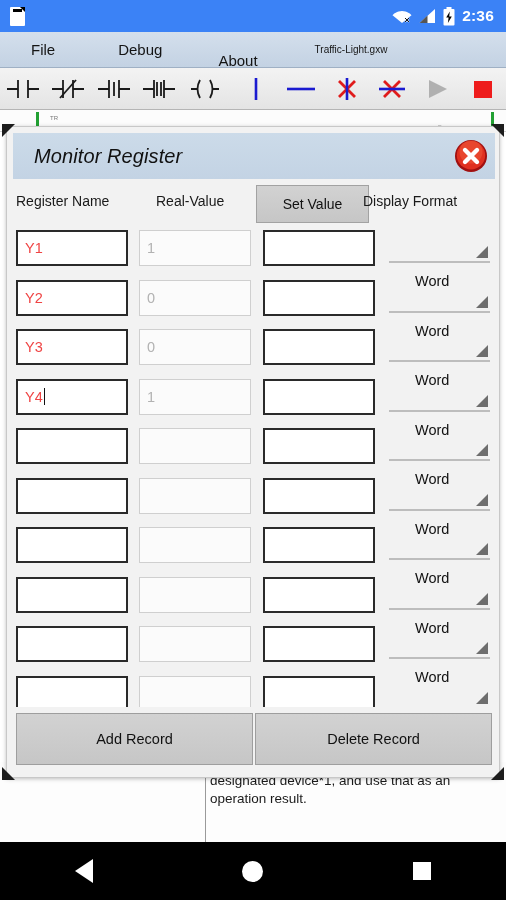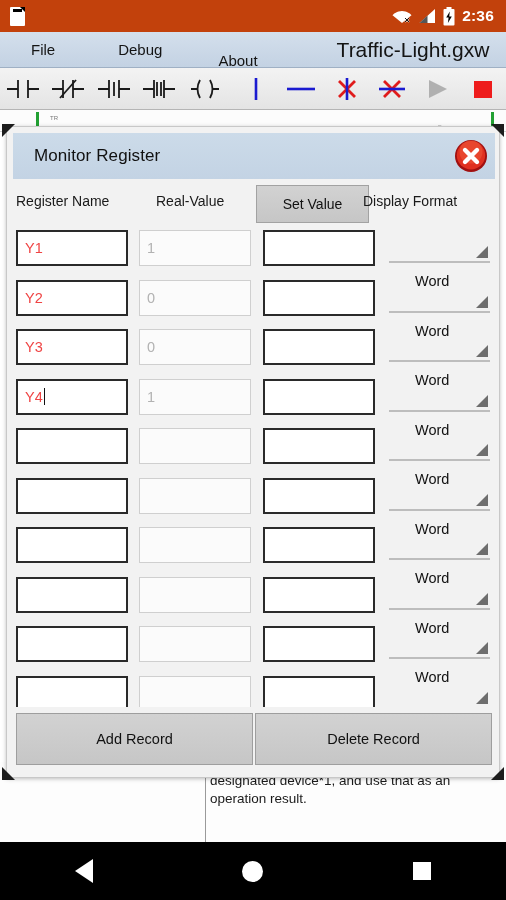--- a/index.html
+++ b/index.html
@@ -7,21 +7,21 @@
     width: 506px; height: 900px;
     font-family: "Liberation Sans", sans-serif;
     background: #ffffff;
     overflow: hidden;
   }
   #screen { position: relative; width: 506px; height: 900px; overflow: hidden; }
 
   
   #status-bar {
     position: absolute; top: 0; left: 0; width: 506px; height: 32px;
-    background: #c2410c; display: flex; align-items: center;
+    background: #3b82f6; display: flex; align-items: center;
     padding: 0 12px 0 10px;
     gap: 32px;
   }
   .sb-left { display: flex; align-items: center; gap: 6px; }
   .sb-right { margin-left: auto; display: flex; align-items: center; gap: 7px; }
   .sd-icon {
     width: 15px; height: 19px; background: #fff; position: relative;
     border-radius: 1px 4px 1px 1px;
   }
   .sd-icon:after {
@@ -45,21 +45,21 @@
     background: linear-gradient(#d4dfec, #c3d2e3);
     display: flex; align-items: center; border-bottom: 1px solid #9fb0c4;
   }
   .menu-item {
     font-size: 15px; color: #141414; font-weight: normal;
     padding: 0 4px; cursor: pointer;
   }
   #menu-file { margin-left: 27px; }
   #menu-debug { margin-left: 55px; }
   #menu-about { margin-left: 48px; margin-top: 22px; }
-  #doc-title { margin-left: 75px; font-size: 21px; color: #141414; }
+  #doc-title { margin-left: 53px; font-size: 10px; color: #141414; }
 
   
   #toolbar {
     position: absolute; top: 68px; left: 0; width: 506px; height: 42px;
     background: linear-gradient(#f3f3f3, #e4e4e4);
     display: flex; align-items: center; border-bottom: 1px solid #b5b5b5;
   }
   .tb-btn {
     width: 46px; height: 42px; display: flex; align-items: center;
     justify-content: center; cursor: pointer;
@@ -113,21 +113,21 @@
     border-bottom: 13px solid #1d1d1d; border-right: 13px solid transparent; }
   #corner-br { bottom: -3px; right: -5px;
     border-bottom: 13px solid #1d1d1d; border-left: 13px solid transparent; }
 
   #dialog-header {
     position: absolute; top: 6px; left: 6px; width: 482px; height: 46px;
     background: linear-gradient(#ccdbe9, #c3d3e4);
     display: flex; align-items: center;
   }
   #dialog-title {
-    margin-left: 21px; font-size: 17px; color: #111; letter-spacing: .1px;
+    margin-left: 21px; font-size: 20px; color: #111; letter-spacing: .1px; font-style: italic;
   }
   #close-btn {
     position: absolute; right: 4px; top: 50%; transform: translateY(-50%);
     width: 40px; height: 40px; cursor: pointer;
   }
   #close-btn svg { display: block; }
 
   
   #col-headers {
     position: absolute; top: 58px; left: 0; width: 494px; height: 38px;

